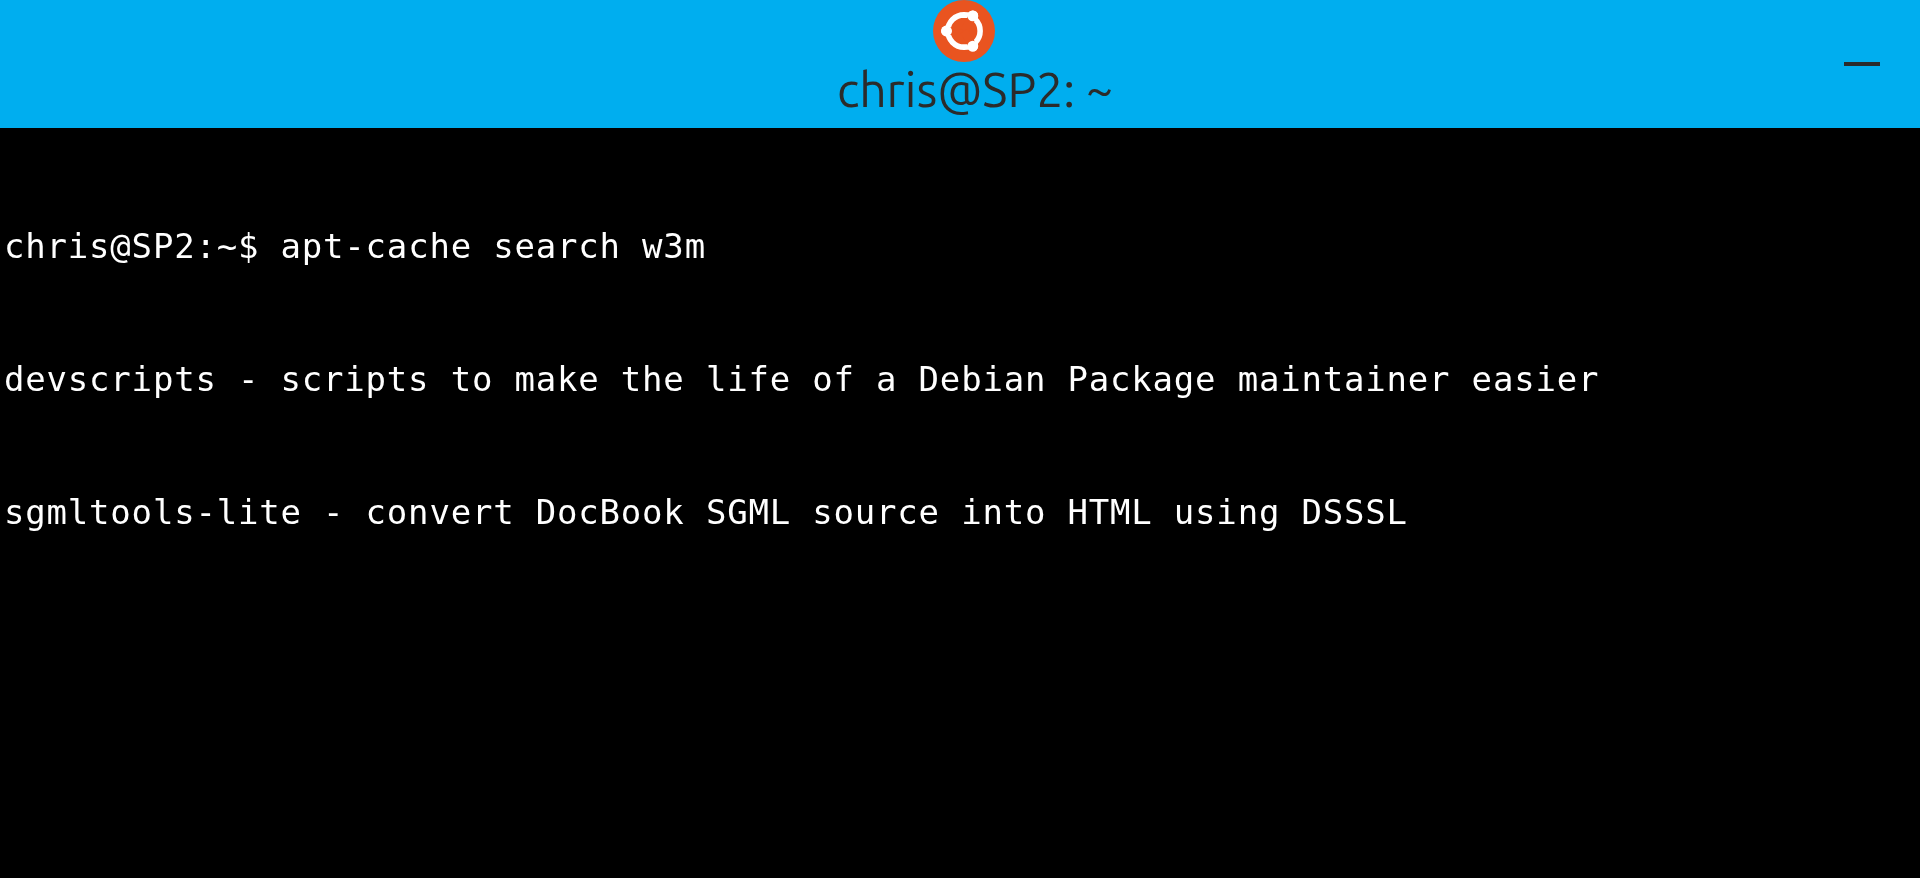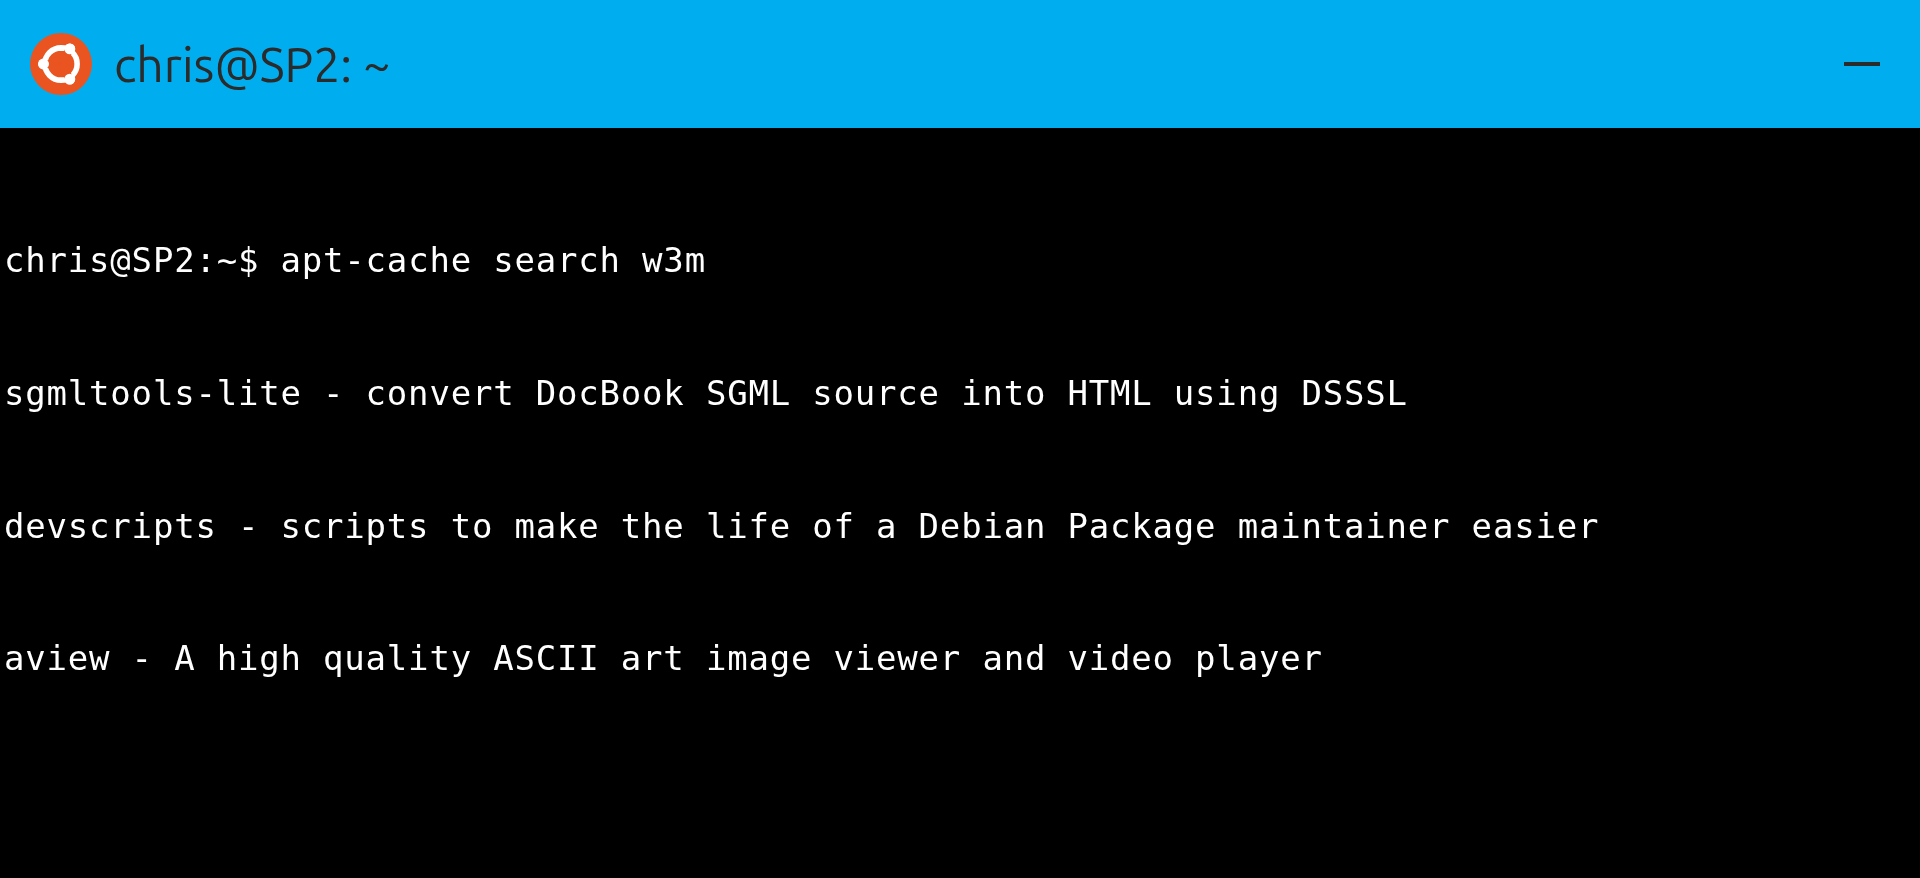--- a/index.html
+++ b/index.html
@@ -20,20 +20,21 @@
       display: flex;
       flex-direction: column;
     }
     .titlebar {
       height: 128px;
       background: #00aeef;
       display: flex;
       align-items: center;
       padding-left: 30px;
       position: relative;
+      flex-direction: column;
     }
     .ubuntu-logo {
       width: 62px;
       height: 62px;
       margin-right: 22px;
       flex-shrink: 0;
     }
     .window-title {
       font-family: "Segoe UI", "Ubuntu", sans-serif;
       font-size: 48px;
@@ -52,21 +53,21 @@
       width: 36px;
       height: 4px;
       background: #2b2b2b;
     }
     .terminal {
       flex: 1;
       background: #000000;
       color: #ffffff;
       font-size: 34px;
       line-height: 1.30;
-      padding: 22px 0 0 4px;
+      padding: 8px 0 0 4px;
       letter-spacing: 0.8px;
       white-space: pre;
       overflow: hidden;
     }
     .prompt {
       color: #ffffff;
     }
     .line {
       display: block;
     }
@@ -92,23 +93,22 @@
       </svg>
     </span>
     <span class="window-title">chris@SP2: ~</span>
     <div class="window-controls">
       <div class="minimize-btn"></div>
     </div>
   </div>
 
   <div class="terminal">
     <span class="line"><span class="prompt">chris@SP2:~$ </span><span>apt-cache search w3m</span></span>
+    <span class="line">devscripts - scripts to make the life of a Debian Package maintainer easier</span>
     <span class="line">sgmltools-lite - convert DocBook SGML source into HTML using DSSSL</span>
-    <span class="line">devscripts - scripts to make the life of a Debian Package maintainer easier</span>
-    <span class="line">aview - A high quality ASCII art image viewer and video player</span>
     
     
     
     
     
     
     
     
   </div>
 </div>

